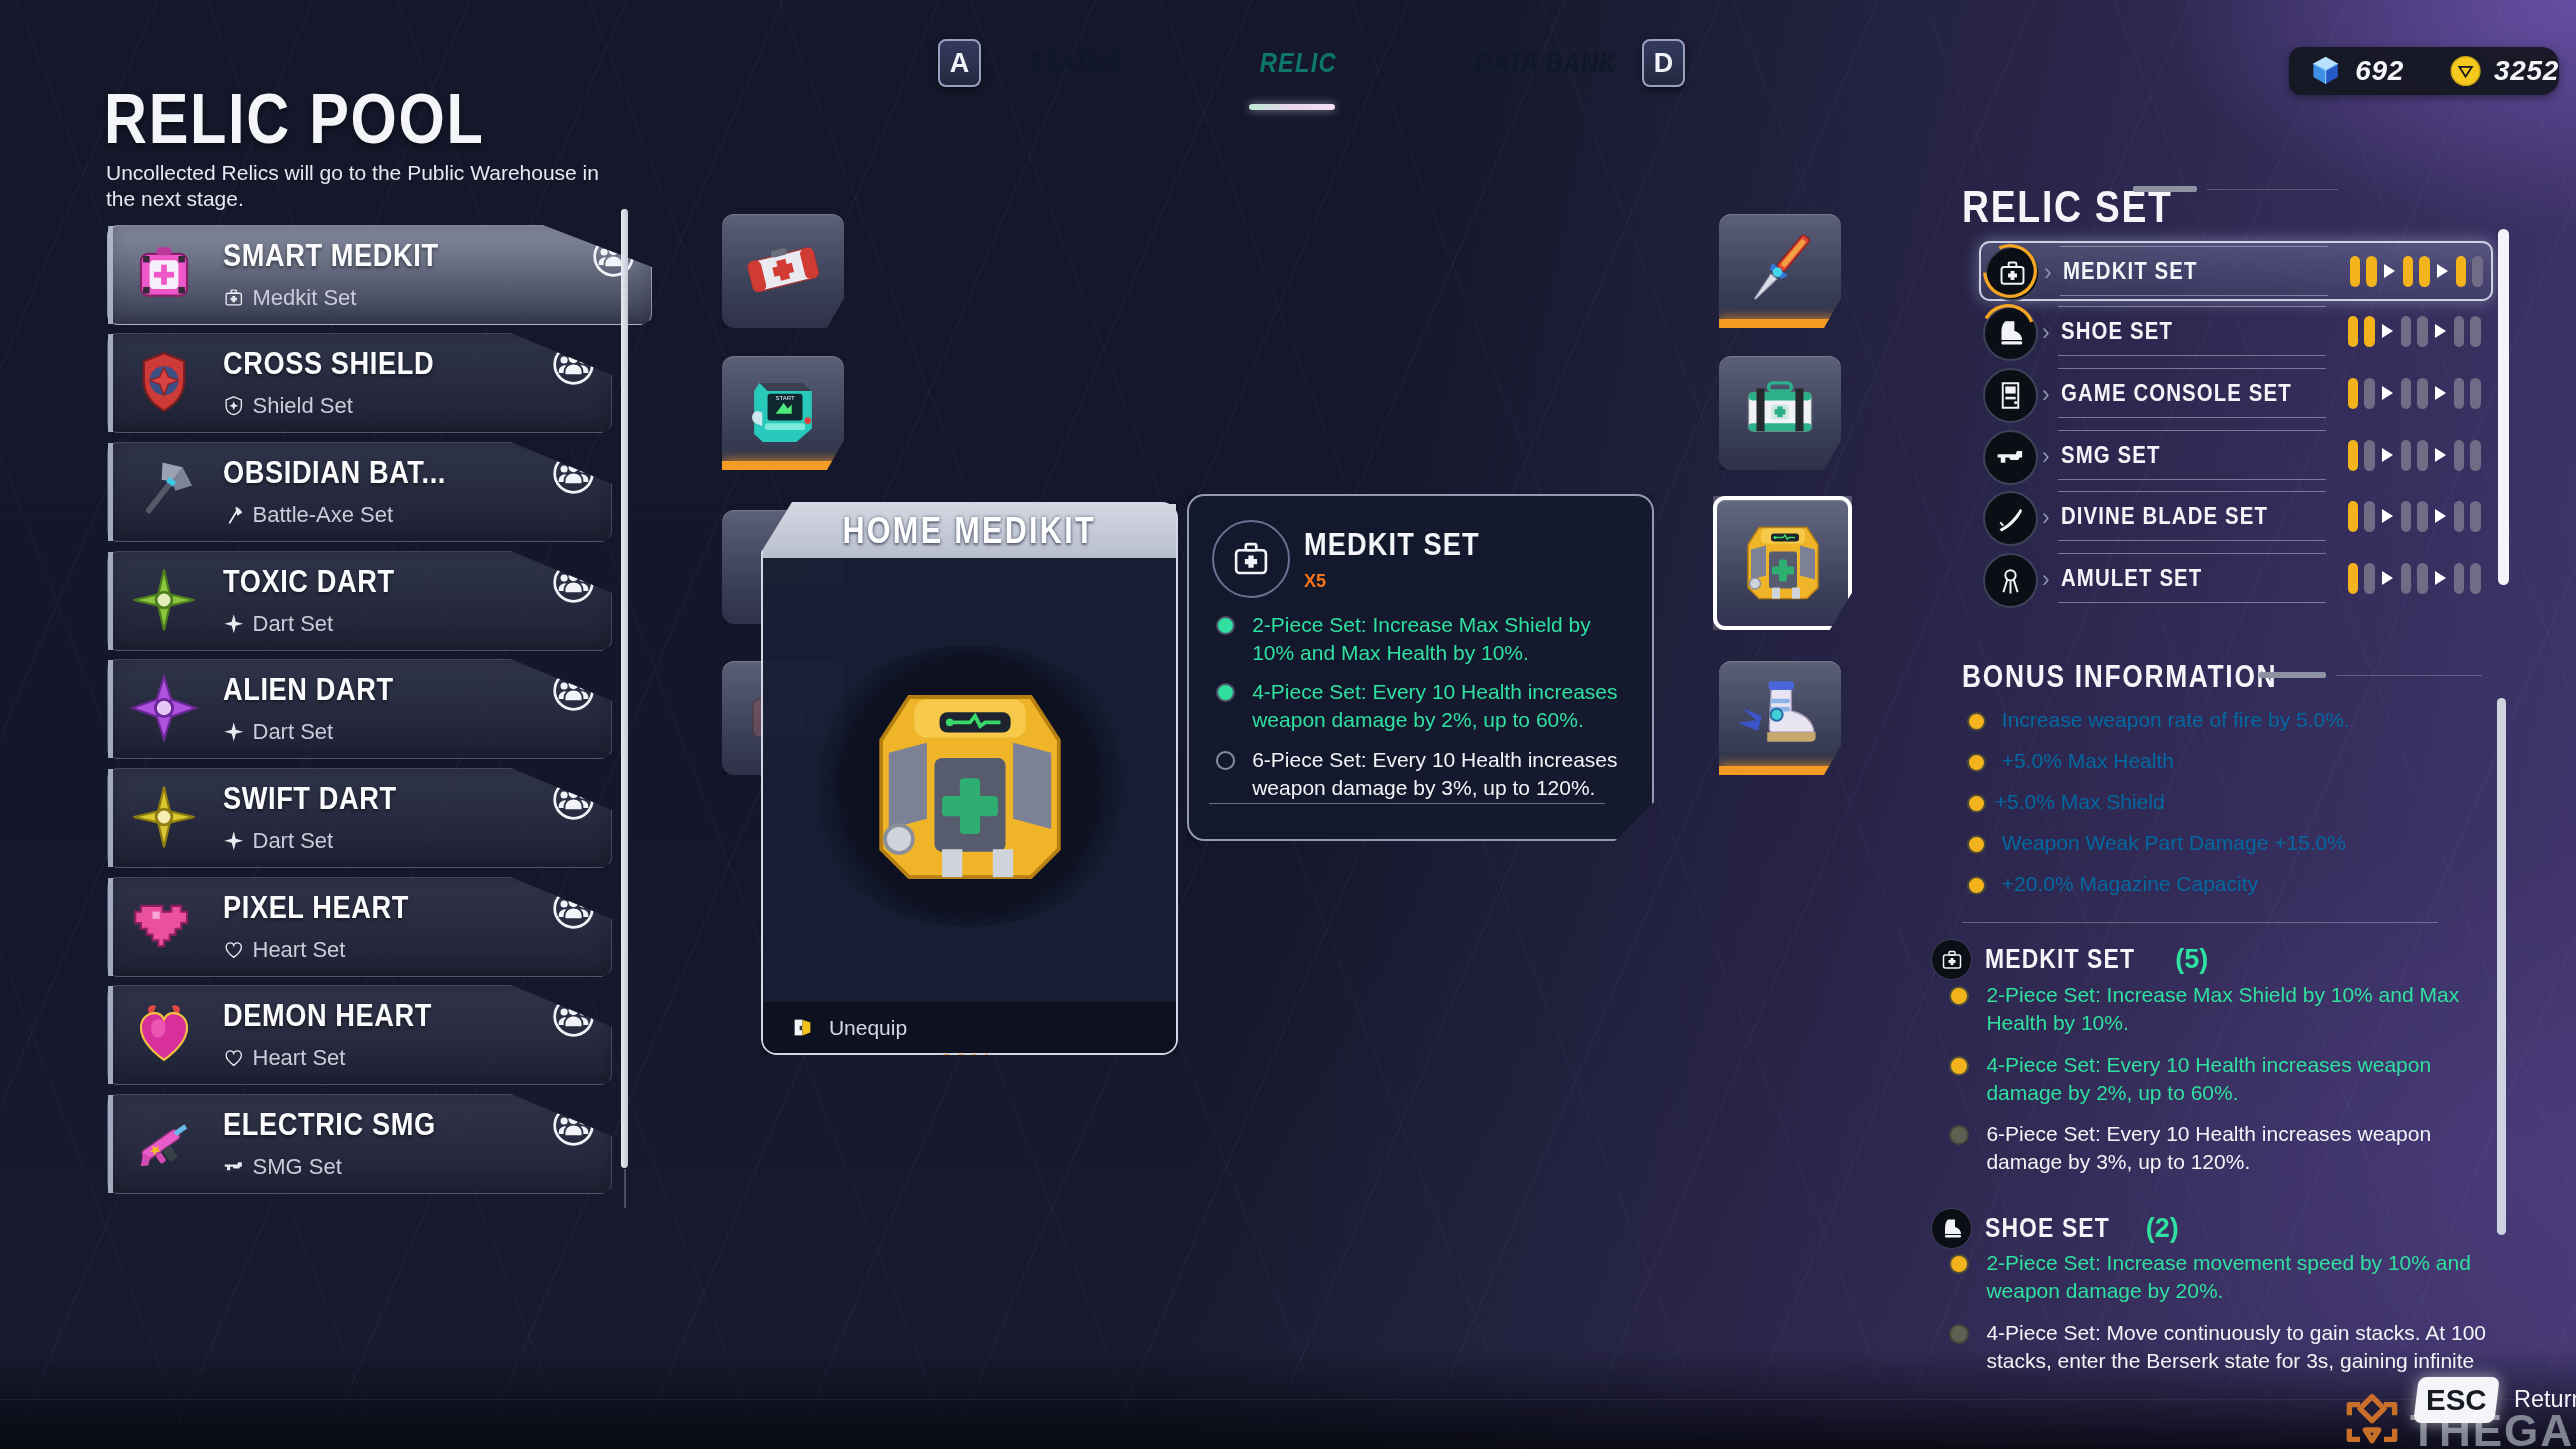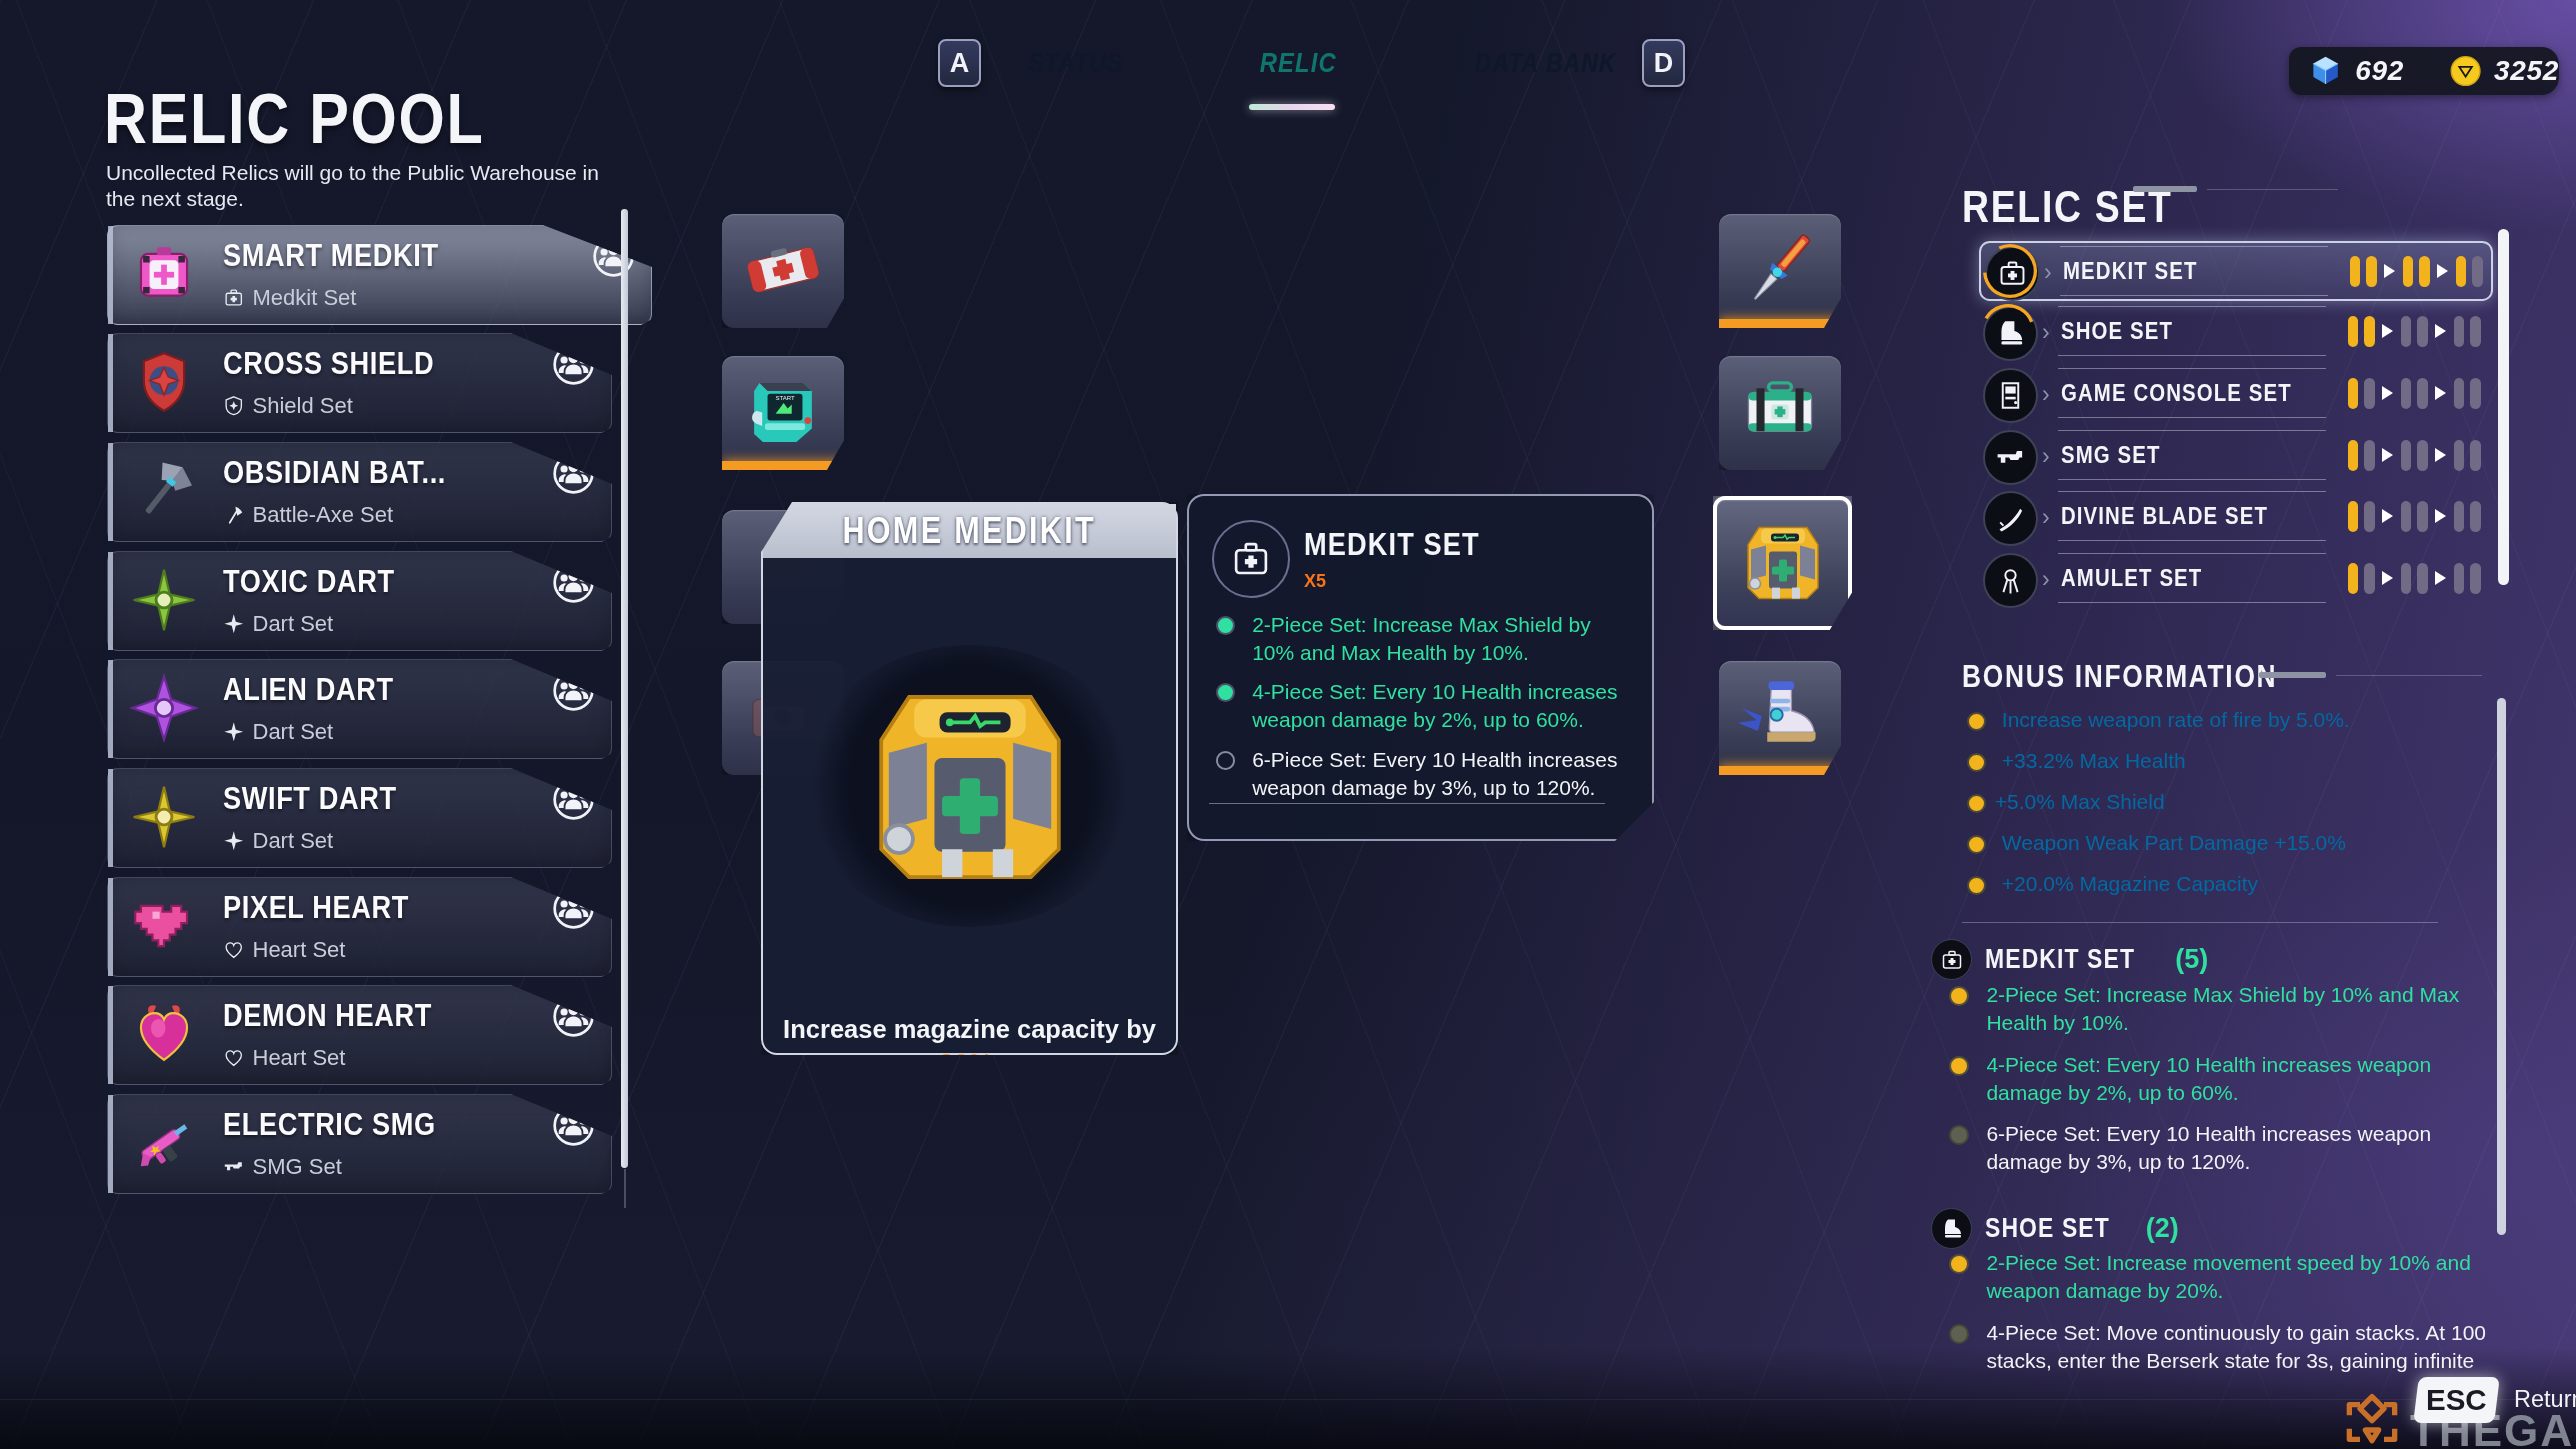--- a/index.html
+++ b/index.html
@@ -538,20 +538,26 @@
       <span class="condc">HOME MEDIKIT</span>
     </div>
   <div class="halo"></div>
   <svg class="bigitem" viewBox="0 0 200 190">
       <use href="#sym-yellow-medkit"></use>
     </svg>
   <div class="tdesc">
     <span>Increase magazine capacity by</span>
     <span class="thl">20%.</span>
   </div>
+  <div class="tfoot">
+    <svg viewBox="0 0 40 40" width="27" height="27">
+        <use href="#sym-unequip"></use>
+      </svg>
+    <span>Unequip</span>
+  </div>
 </div>
 
 <div class="abs" id="setpopup">
   <div class="pic">
       <svg viewBox="0 0 62 62" width="42" height="42">
         <use href="#sym-case"></use>
       </svg>
     </div>
   <div class="ptitle"><span class="cond">MEDKIT SET</span></div>
   <div class="pcount">X5</div>
@@ -711,21 +717,21 @@
 <div class="abs" id="bi-title"><span class="cond">BONUS INFORMATION</span></div>
 <div class="abs hdash" style="left:2259px;top:672px;width:67px;"></div>
 <div class="abs hline" style="left:2336px;top:675px;width:146px;"></div>
 
 <div class="bitem" style="top:708px;">
     <span class="bdot"></span>
     <span class="btx">Increase weapon rate of fire by 5.0%.</span>
   </div>
 <div class="bitem" style="top:749px;">
     <span class="bdot"></span>
-    <span class="btx">+33.2% Max Health</span>
+    <span class="btx">+5.0% Max Health</span>
   </div>
 <div class="bitem" style="top:790px;gap:9px;">
     <span class="bdot"></span>
     <span class="btx">+5.0% Max Shield</span>
   </div>
 <div class="bitem" style="top:831px;">
     <span class="bdot"></span>
     <span class="btx">Weapon Weak Part Damage +15.0%</span>
   </div>
 <div class="bitem" style="top:872px;">

